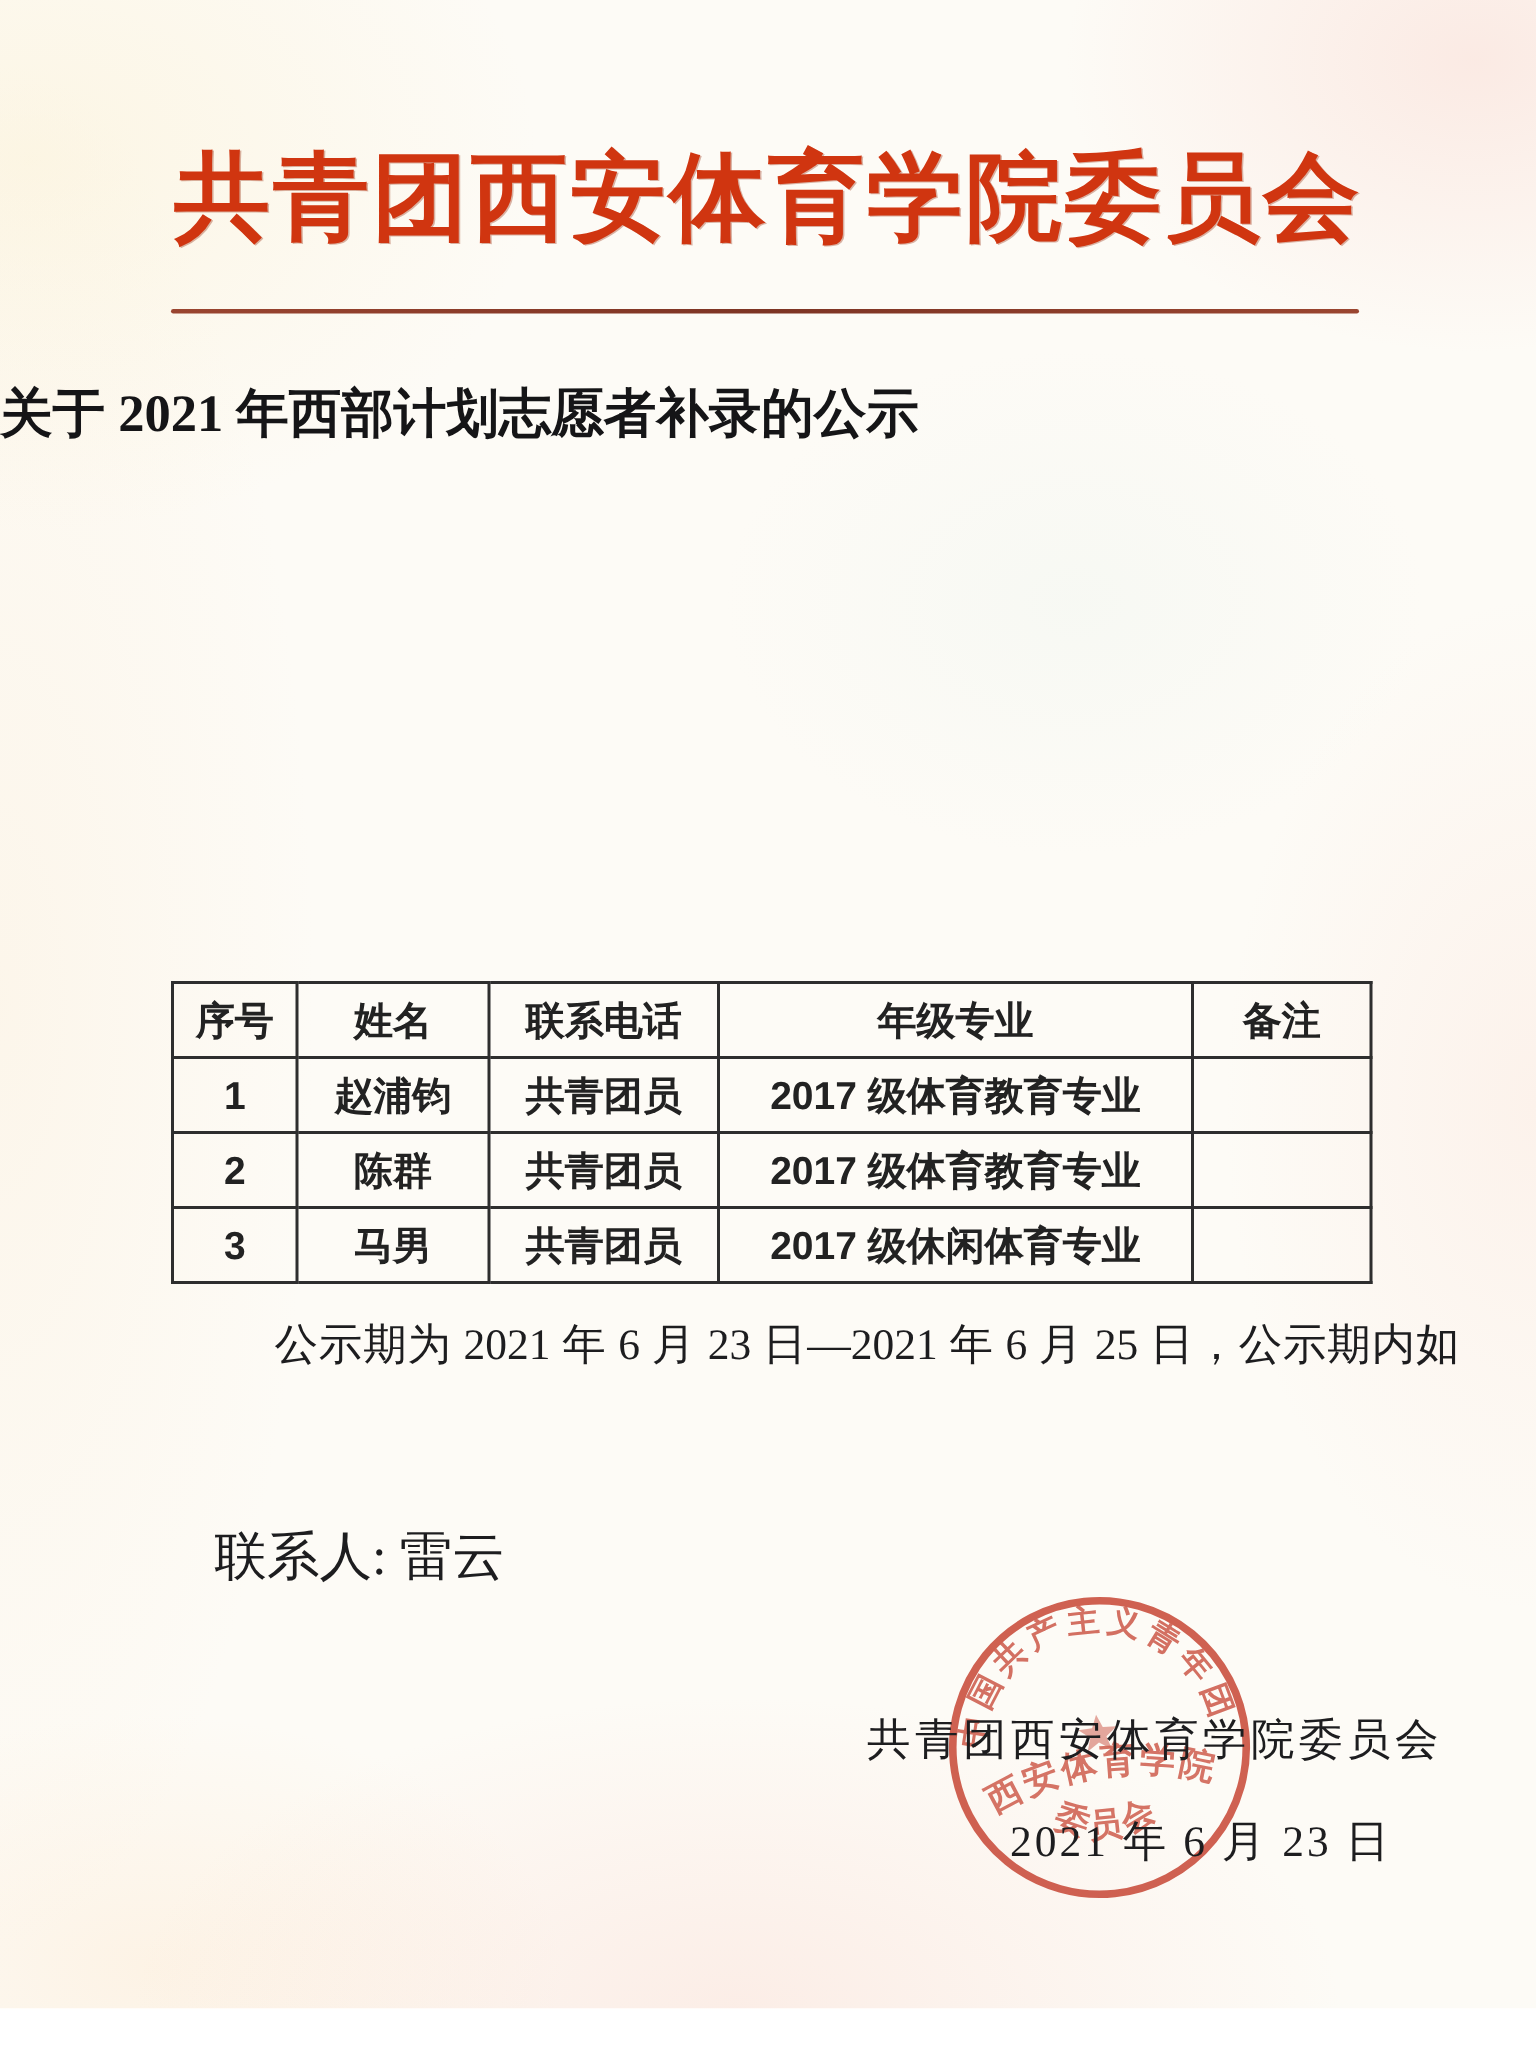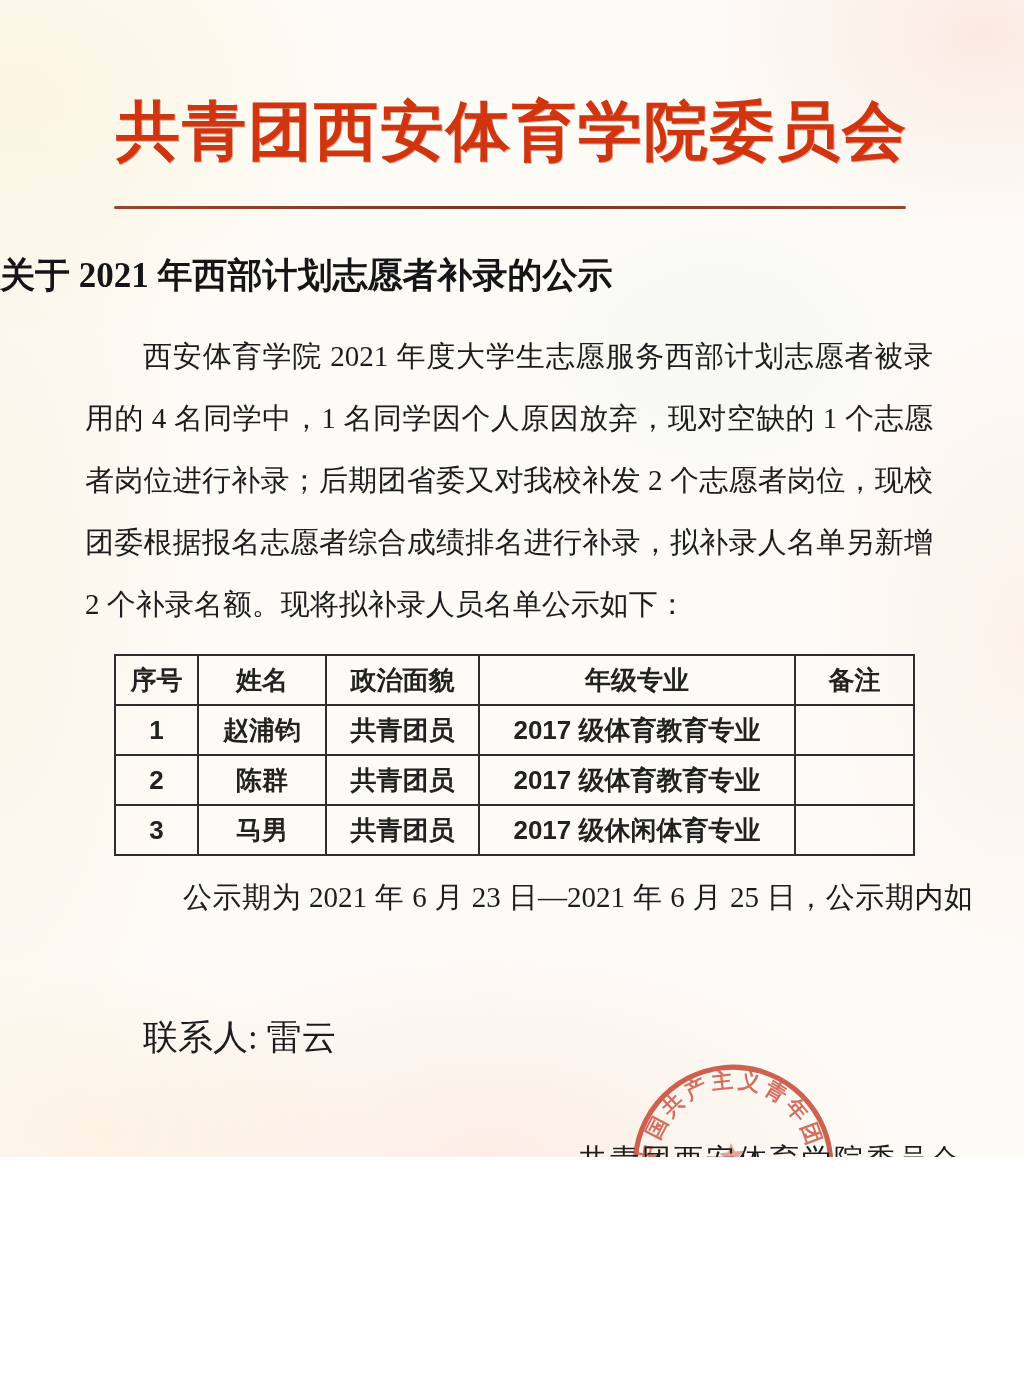--- a/index.html
+++ b/index.html
@@ -1,18 +1,18 @@
 <!DOCTYPE html>
 <html><head>
 <meta charset="utf-8">
 <style>
   html,body{margin:0;padding:0;}
   .page{
     position:relative;
-    width:1024px;height:1157px;
+    width:1024px;height:1339px;
     margin:0 auto;
     overflow:hidden;
     background-color:#fdfbf6;
     background-image:
       radial-gradient(420px 300px at 96% 3%, rgba(246,195,185,.30), transparent 65%),
       radial-gradient(520px 380px at 2% 8%, rgba(250,234,190,.32), transparent 65%),
       radial-gradient(620px 320px at 48% 100%, rgba(248,198,186,.26), transparent 65%),
       radial-gradient(320px 520px at 100% 55%, rgba(249,210,196,.22), transparent 65%),
       radial-gradient(420px 260px at 10% 98%, rgba(252,214,170,.22), transparent 65%),
       radial-gradient(360px 260px at 70% 30%, rgba(220,238,232,.18), transparent 65%),
@@ -82,41 +82,34 @@
 </head>
 <body>
 
 <div class="page">
 
   <div class="masthead">共青团西安体育学院委员会</div>
   <div class="masthead-rule"></div>
 
   <div class="doc-title">关于 2021 年西部计划志愿者补录的公示</div>
 
-  <div class="para p1">
-    <div class="line fill indent">西安体育学院 2021 年度大学生志愿服务西部计划志愿者被录</div>
-    <div class="line fill">用的 4 名同学中，1 名同学因个人原因放弃，现对空缺的 1 个志愿</div>
-    <div class="line fill">者岗位进行补录；后期团省委又对我校补发 2 个志愿者岗位，现校</div>
-    <div class="line fill">团委根据报名志愿者综合成绩排名进行补录，拟补录人名单另新增</div>
-    <div class="line">2 个补录名额。现将拟补录人员名单公示如下：</div>
-  </div>
 
   <table class="roster">
     <colgroup>
       <col class="c-no">
         <col class="c-name">
         <col class="c-pol">
         <col class="c-major">
         <col class="c-note">
     </colgroup>
     <thead>
       <tr>
         <th>序号</th>
         <th>姓名</th>
-        <th>政治面貌</th>
+        <th>联系电话</th>
         <th>年级专业</th>
         <th>备注</th>
       </tr>
     </thead>
     <tbody>
       <tr>
         <td>1</td>
         <td>赵浦钧</td>
         <td>共青团员</td>
         <td>2017 级体育教育专业</td>

